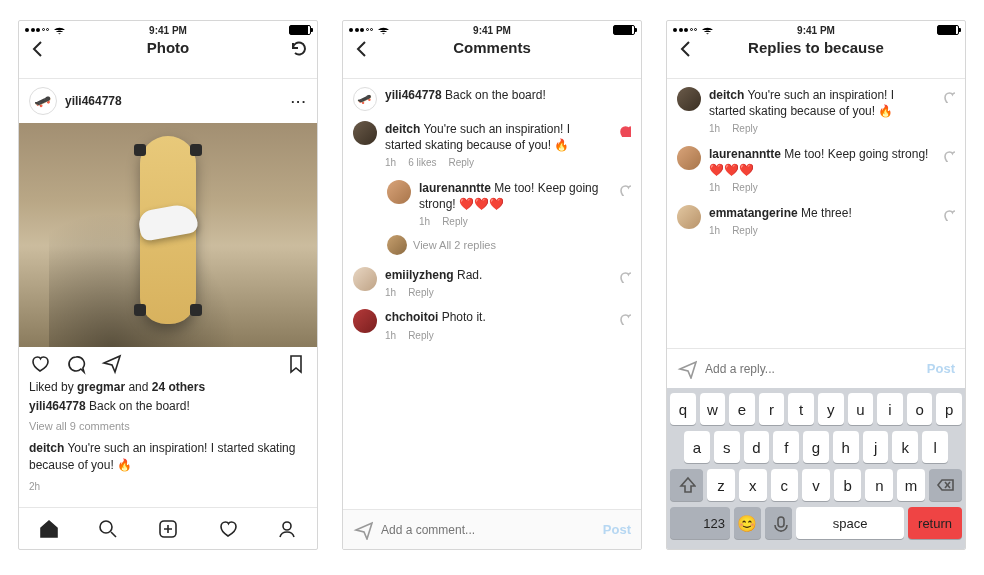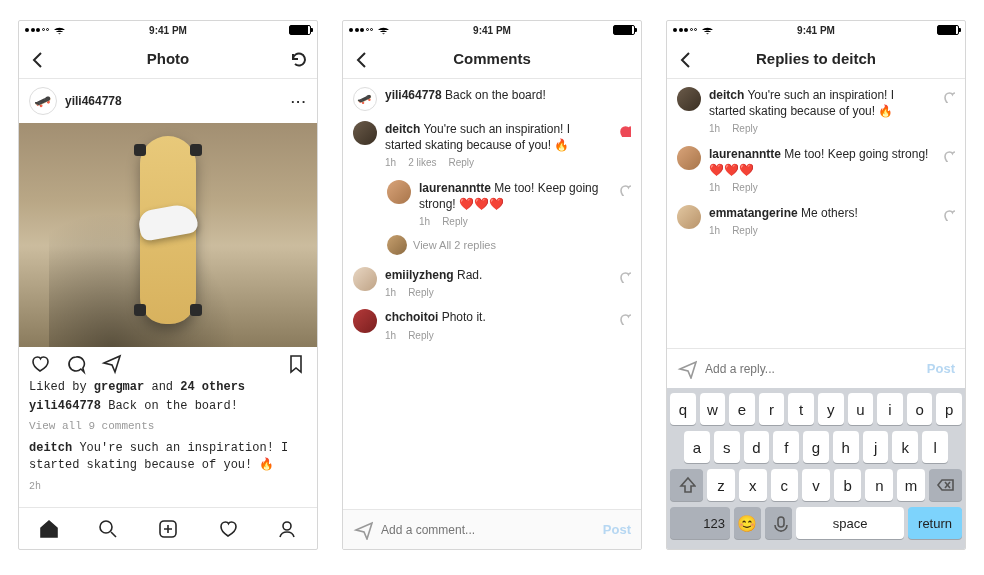--- a/index.html
+++ b/index.html
@@ -43,21 +43,21 @@
   .dot.open { background:none; border:1px solid #000; width:3px; height:3px; }
   .wifi { width:12px; height:9px; }
   .battery { width:22px; height:10px; border:1px solid #000; border-radius:2px; position:relative; }
   .battery::after { content:""; position:absolute; right:-3px; top:2px; width:2px; height:4px; background:#000; border-radius:0 1px 1px 0;}
   .battery-fill { background:#000; height:100%; width:90%; }
   
   .navhead {
     height: 40px;
     border-bottom: 1px solid #e6e6e6;
     display:flex;
-    align-items:center;
+    align-items:flex-start;
     justify-content:space-between;
     padding: 0 10px;
     font-size: 15px;
     font-weight:600;
   }
   .navhead .title { flex:1; text-align:center; }
   .chev { width:18px; height:18px; stroke:#262626; stroke-width:2; fill:none; }
   .refresh { width:18px; height:18px; stroke:#262626; stroke-width:2; fill:none; }
   
   .posthead {
@@ -96,21 +96,21 @@
   .shadow { position:absolute; left:10%; bottom:0; width:70%; height:70%;
     background: radial-gradient(ellipse at 30% 100%, rgba(0,0,0,.35), transparent 60%); }
   
   .actions {
     display:flex; align-items:center; padding:6px 10px 2px; gap:14px;
   }
   .icon { width:22px; height:22px; stroke:#262626; stroke-width:1.6; fill:none; }
   .icon.sm { width:18px; height:18px; }
   .spacer { flex:1; }
   
-  .textblock { padding: 0 10px; font-size:12px; line-height:1.4;font-family:Liberation Mono, monospace; }
+  .textblock { padding: 0 10px; font-size:12px; line-height:1.4; }
   .likes { margin-top:2px; }
   .likes b { font-weight:600; }
   .caption { margin-top:2px; }
   .caption b { font-weight:600; }
   .viewall { color:#999; margin-top:4px; font-size:11px; }
   .topcomment { margin-top:6px; }
   .timestamp { color:#999; font-size:10px; margin-top:6px; }
   
   .tabbar {
     margin-top:auto;
@@ -145,21 +145,21 @@
   }
   .krow { display:flex; gap:4px; justify-content:center; margin-bottom:6px; }
   .key {
     background:#fff; border-radius:4px; box-shadow:0 1px 0 #9fa3a9;
     height:32px; flex:1; display:flex; align-items:center; justify-content:center;
     font-size:15px; color:#222;
     min-width:0;
   }
   .key.fn { background:#acb1b9; }
   .key.space { flex:4; font-size:13px; }
-  .key.ret { flex:2; background:#7dd3fc; font-size:13px; }
+  .key.ret { flex:2; background:#ef4444; font-size:13px; }
   .key.num { flex:1.2; font-size:13px;padding-left:28px; }
   .krow.r2 { padding:0 14px; }
   .krow.r3 .key.fn:first-child, .krow.r3 .key.fn:last-child { flex:1.2; }
   .emoji { font-size:16px; }
 </style>
 </head>
 <body>
 
 <svg width="0" height="0" style="position:absolute">
   <defs>
@@ -352,21 +352,21 @@
         </div>
       <div class="ctext"><b>yili464778</b> <span>Back on the board!</span></div>
     </div>
 
     <div class="crow">
       <div class="avatar sm" style="background:linear-gradient(135deg,#6b5b4a,#3a2f23)"></div>
       <div class="ctext">
         <b>deitch</b> <span>You're such an inspiration! I started skating because of you! 🔥</span>
         <div class="cmeta">
           <span>1h</span>
-          <span>2 likes</span>
+          <span>6 likes</span>
           <span>Reply</span>
         </div>
       </div>
       <svg class="heart-sm liked">
           <use href="#i-heart"></use>
         </svg>
     </div>
 
     <div class="crow reply">
       <div class="avatar sm" style="background:linear-gradient(135deg,#d9a47a,#a8754a)"></div>
@@ -444,21 +444,21 @@
         <div class="battery">
           <div class="battery-fill"></div>
         </div>
       </div>
   </div>
 
   <div class="navhead">
     <svg class="chev">
         <use href="#i-back"></use>
       </svg>
-    <span class="title">Replies to deitch</span>
+    <span class="title">Replies to because</span>
     <span style="width:18px"></span>
   </div>
 
   <div class="clist">
     <div class="crow">
       <div class="avatar sm" style="background:linear-gradient(135deg,#6b5b4a,#3a2f23)"></div>
       <div class="ctext"><b>deitch</b> <span>You're such an inspiration! I started skating because of you! 🔥</span>
         <div class="cmeta">
             <span>1h</span>
             <span>Reply</span>
@@ -475,21 +475,21 @@
             <span>1h</span>
             <span>Reply</span>
           </div>
       </div>
       <svg class="heart-sm">
           <use href="#i-heart"></use>
         </svg>
     </div>
     <div class="crow">
       <div class="avatar sm" style="background:linear-gradient(135deg,#e2c7a1,#b8936a)"></div>
-      <div class="ctext"><b>emmatangerine</b> <span>Me others!</span>
+      <div class="ctext"><b>emmatangerine</b> <span>Me three!</span>
         <div class="cmeta">
             <span>1h</span>
             <span>Reply</span>
           </div>
       </div>
       <svg class="heart-sm">
           <use href="#i-heart"></use>
         </svg>
     </div>
   </div>

